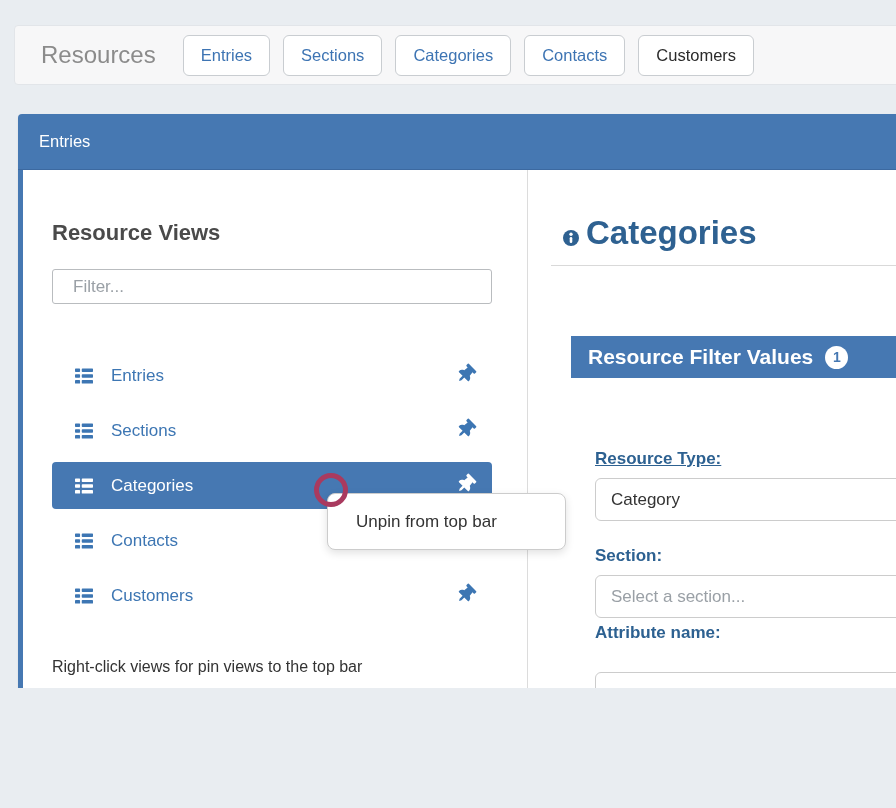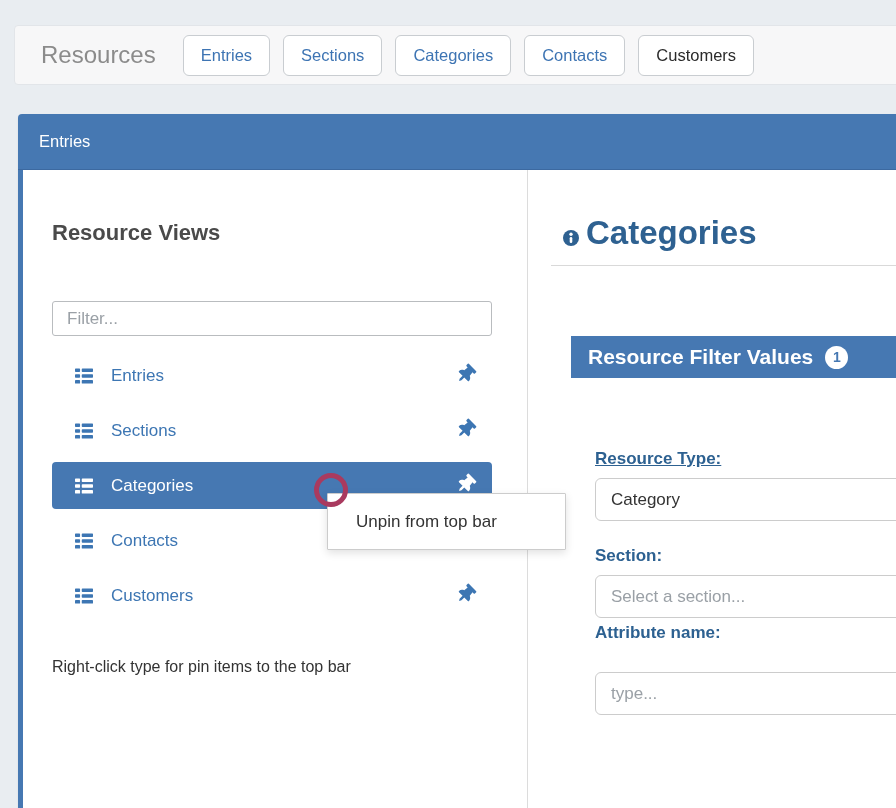--- a/index.html
+++ b/index.html
@@ -1,18 +1,18 @@
 <!DOCTYPE html>
 <html><head>
 <meta charset="utf-8">
 <style>
   * { margin: 0; padding: 0; box-sizing: border-box; }
   html, body { width: 896px; height: 808px; overflow: hidden; }
   body { font-family: "Liberation Sans", sans-serif; background: #e9edf1; }
-  .page { position: relative; width: 896px; height: 808px; overflow: hidden; }
+  .page { position: relative; width: 896px; height: 688px; overflow: hidden; }
 
   
   .topbar {
     position: absolute; left: 14px; top: 25px; right: -4px; height: 60px;
     background: #f7f7f8; border: 1px solid #e2e5e9; border-radius: 4px;
     display: flex; align-items: center;
   }
   .topbar-title { font-size: 24px; color: #8b8b8b; margin-left: 26px; margin-right: 27px; }
   .topbar-buttons { display: flex; gap: 13px; align-items: center; }
   .tb-btn {
@@ -43,21 +43,21 @@
   
   .sidebar { position: relative; width: 505px; border-right: 1px solid #dcdcdc; }
   .sidebar-title {
     position: absolute; left: 29px; top: 50px;
     font-size: 22px; font-weight: bold; color: #4a4a4a;
   }
   .filter-input {
     position: absolute; left: 29px; top: 99px; width: 440px; height: 35px;
     border: 1px solid #b9bcbf; border-radius: 3px; background: #fff;
     font-family: "Liberation Sans", sans-serif; font-size: 17px; color: #333;
-    padding: 0 14px; outline: none; margin-top: 32px;
+    padding: 0 20px; outline: none;
   }
   .filter-input::placeholder { color: #9aa0a6; }
   .view-list { position: absolute; left: 29px; top: 182px; width: 440px; }
   .view-item {
     height: 47px; margin-bottom: 8px; border-radius: 4px;
     display: flex; align-items: center;
     padding-left: 22px; padding-right: 20px;
     color: #3d76b3; cursor: pointer;
   }
   .view-item.selected { background: #4678b2; color: #fff; }
@@ -66,21 +66,21 @@
   .vi-pin { margin-left: auto; display: flex; align-items: center; color: inherit; }
   .pin-rot { display: inline-block; transform: rotate(45deg); }
   .sidebar-hint {
     position: absolute; left: 29px; top: 488px;
     font-size: 16px; color: #333;
   }
 
   
   .context-menu {
     position: absolute; left: 304px; top: 323px; width: 239px; height: 57px;
-    background: #fff; border: 1px solid #ccc; border-radius: 1px;
+    background: #fff; border: 1px solid #ccc; border-radius: 8px;
     box-shadow: 0 3px 8px rgba(0,0,0,.12); z-index: 5;
     display: flex; align-items: center;
   }
   .context-menu-item {
     padding-left: 28px; font-size: 17px; color: #333;
     width: 100%; cursor: pointer;
   }
   .click-ring {
     position: absolute; left: 291px; top: 303px; width: 34px; height: 34px;
     border: 5px solid #a93a5f; border-radius: 50%; z-index: 6;
@@ -261,21 +261,21 @@
                 <span class="pin-rot">
               <svg width="15" height="19" viewBox="0 0 384 512">
                     <path fill="currentColor" d="M298 214L286 96h42c13 0 24-11 24-24V24c0-13-11-24-24-24H56C43 0 32 11 32 24v48c0 13 11 24 24 24h42L86 214C37 237 0 277 0 328c0 13 11 24 24 24h136v104c0 1 .3 2 .8 4l24 48c3 6 11 6 14 0l24-48c.5-1 .8-2 .8-4V352h136c13 0 24-11 24-24 0-51-38-91-86-114z"></path>
                   </svg>
             </span>
               </span>
           </div>
 
         </div>
 
-        <div class="sidebar-hint">Right-click type for pin items to the top bar</div>
+        <div class="sidebar-hint">Right-click views for pin views to the top bar</div>
 
         <div class="context-menu">
           <div class="context-menu-item">Unpin from top bar</div>
         </div>
 
         <div class="click-ring"></div>
       </div>
 
       <div class="content">
         <span class="info-ic">

